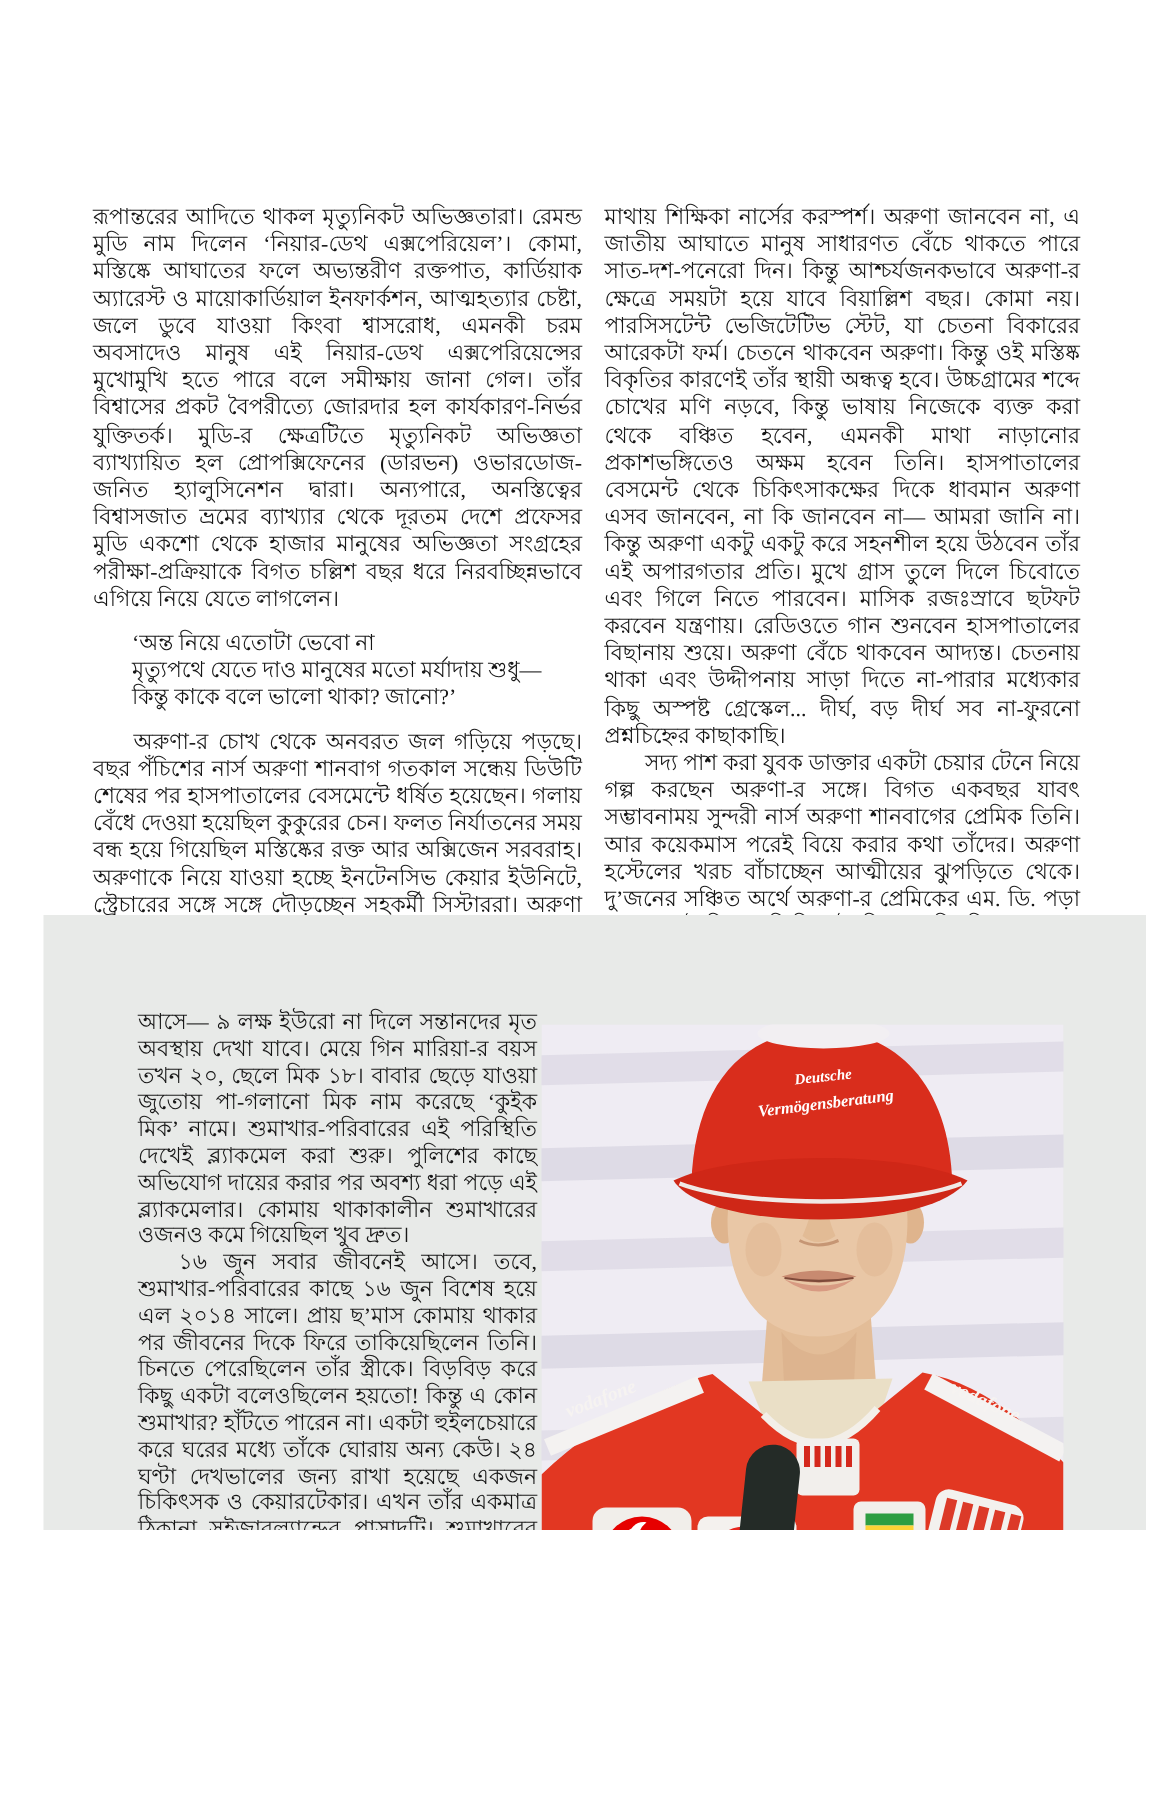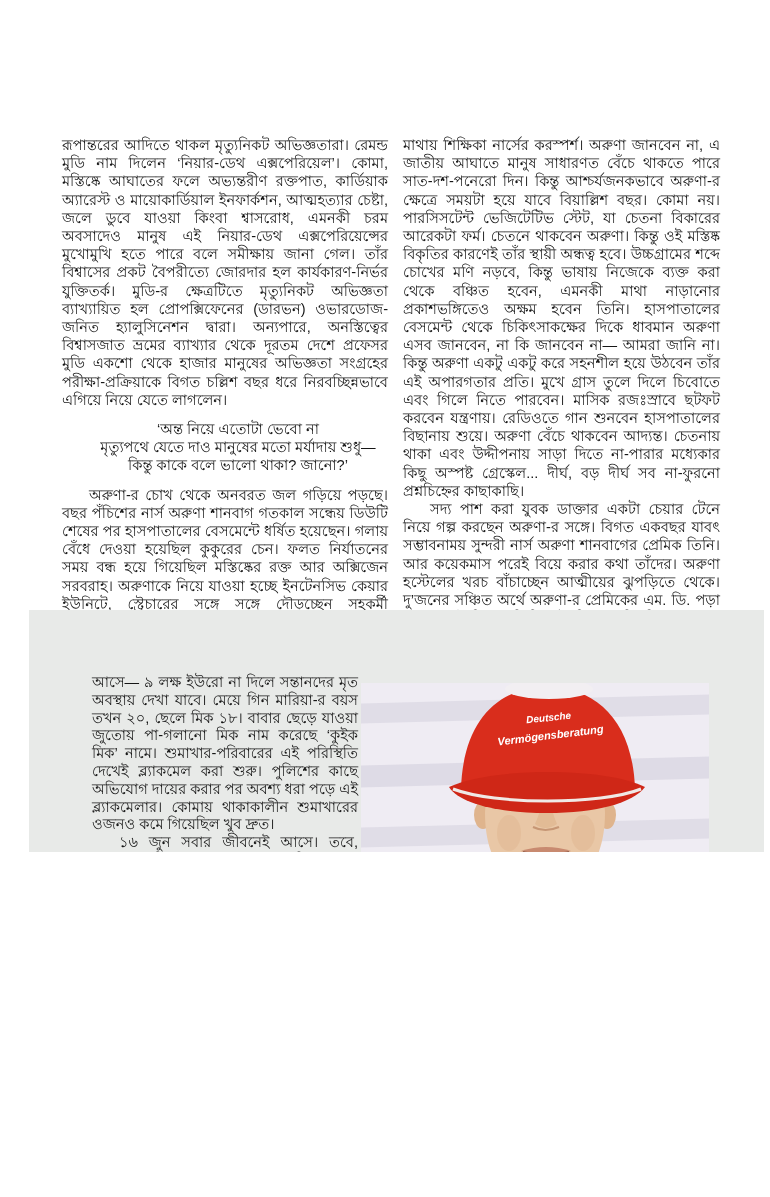--- a/index.html
+++ b/index.html
@@ -1,23 +1,23 @@
 <!DOCTYPE html>
 <html><head>
 <meta charset="utf-8">
 <style>
   html,body{margin:0;padding:0;background:#ffffff;}
-  .page{position:relative;width:770px;height:852px;background:#ffffff;overflow:hidden;
-        font-family:Liberation Sans, sans-serif;color:#161616;}
+  .page{position:relative;width:770px;height:1020px;background:#ffffff;overflow:hidden;
+        font-family:Liberation Serif, serif;color:#161616;}
   .col{position:absolute;top:136px;font-size:14.6px;line-height:18.2px;text-align:justify;}
   .col-left{left:62px;width:326px;}
   .col-right{left:403px;width:317px;}
   .para{margin:0;}
   .para.indent{text-indent:27px;}
-  .quote{margin:11px 0 11px 26px;text-align:center;line-height:18.2px;}
+  .quote{margin:11px 0 11px 26px;text-align:left;line-height:18.2px;}
   .graybox{position:absolute;left:13px;top:610px;width:735px;height:587px;background:#e8eae8;margin-left:16px;}
   .box-text{position:absolute;left:63px;top:64px;width:266px;font-size:14.6px;line-height:17.8px;text-align:justify;}
   .photo{position:absolute;left:332px;top:73px;width:348px;height:421px;display:block;}
   .footer{position:absolute;left:641px;top:513px;font-size:18px;color:#c2410c;}
   .capline1{font-size:10px;font-style:italic;font-weight:bold;fill:#ffffff;}
   .capline2{font-size:11px;font-style:italic;font-weight:bold;fill:#ffffff;}
   .shoulder{font-size:13px;font-style:italic;font-weight:bold;fill:#f6f3f1;}
   .patchtxt{font-size:7px;font-style:italic;fill:#ffffff;}
 </style>
 </head>

